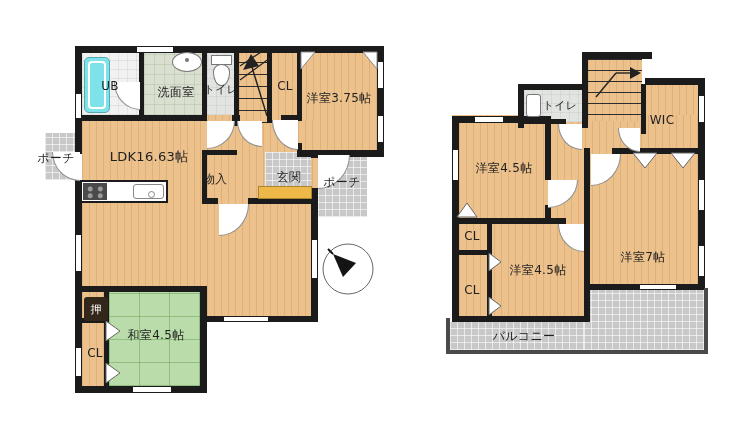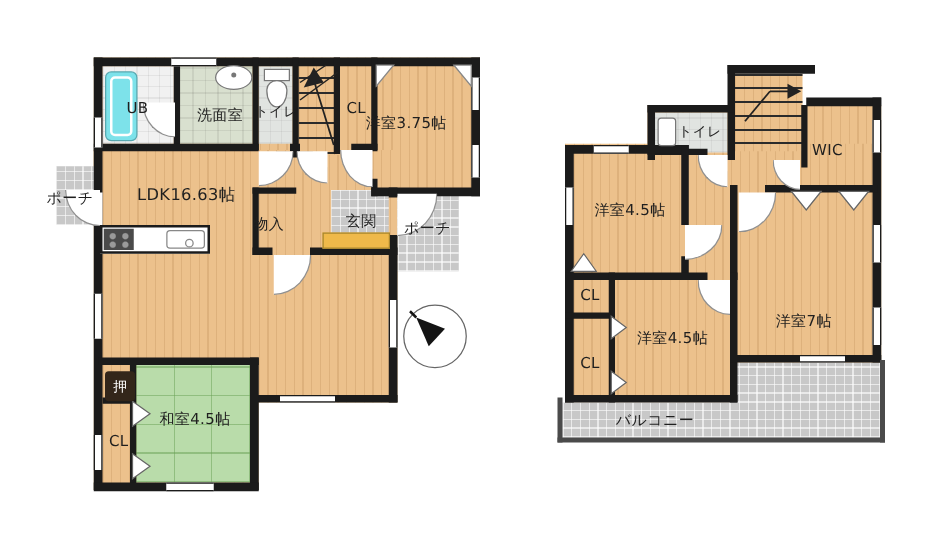--- a/index.html
+++ b/index.html
@@ -152,21 +152,21 @@
     <svg style="left:321px;top:242px;" width="54" height="54">
       <circle cx="27" cy="27" r="25" fill="#fff" stroke="#666" stroke-width="1"></circle>
       <polygon points="12,12 35,21 22,35" fill="#141414"></polygon>
       <line x1="12" y1="12" x2="7" y2="7" stroke="#141414" stroke-width="2"></line>
     </svg>
 
     <div class="label" style="left:92px;top:78px;width:36px;height:16px;">UB</div>
     <div class="label" style="left:150px;top:84px;width:52px;height:16px;">洗面室</div>
     <div class="label small" style="left:202px;top:82px;width:38px;height:14px;">トイレ</div>
     <div class="label" style="left:272px;top:78px;width:26px;height:16px;">CL</div>
-    <div class="label" style="left:287px;top:90px;width:76px;height:16px;">洋室3.75帖</div>
+    <div class="label" style="left:301px;top:90px;width:76px;height:16px;">洋室3.75帖</div>
     <div class="label big" style="left:98px;top:147px;width:102px;height:18px;">LDK16.63帖</div>
     <div class="label" style="left:196px;top:171px;width:38px;height:16px;">物入</div>
     <div class="label" style="left:268px;top:169px;width:42px;height:16px;">玄関</div>
     <div class="label" style="left:318px;top:174px;width:48px;height:16px;">ポーチ</div>
     <div class="label" style="left:30px;top:150px;width:52px;height:16px;">ポーチ</div>
     <div class="label" style="left:120px;top:327px;width:72px;height:16px;">和室4.5帖</div>
     <div class="chip" style="left:84px;top:297px;width:24px;height:24px;">押</div>
     <div class="label" style="left:82px;top:345px;width:26px;height:16px;">CL</div>
   </div>
 

